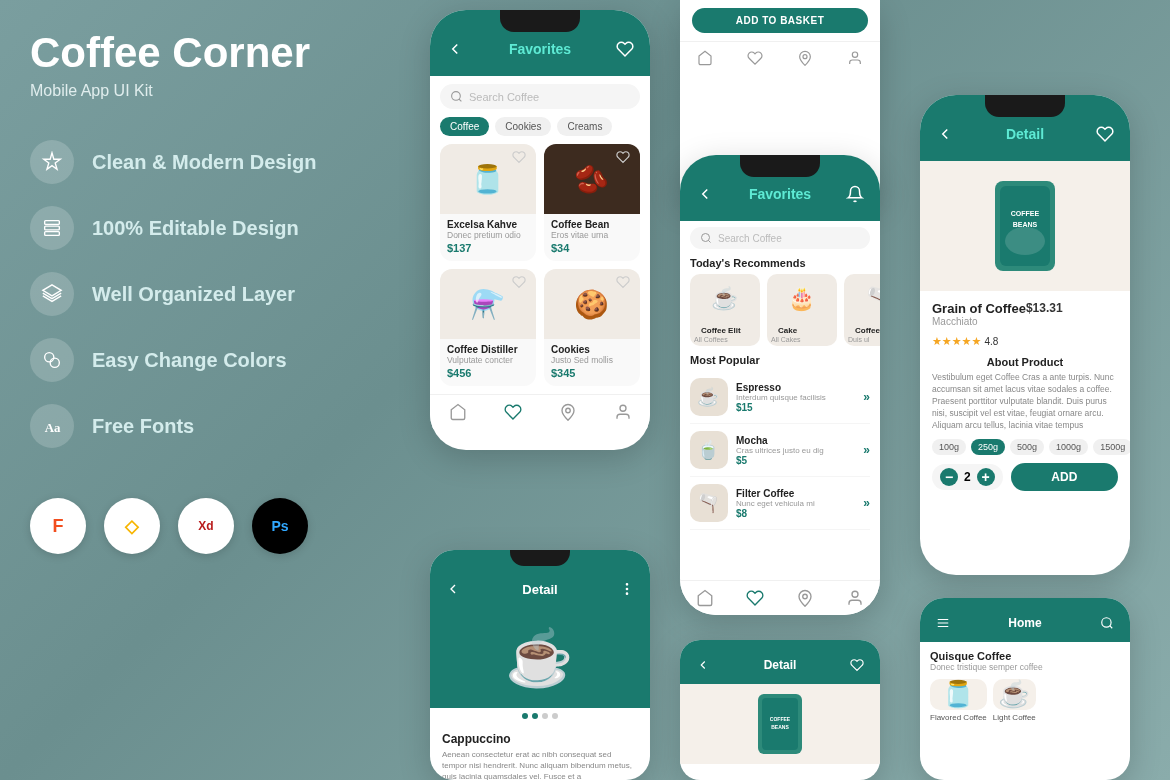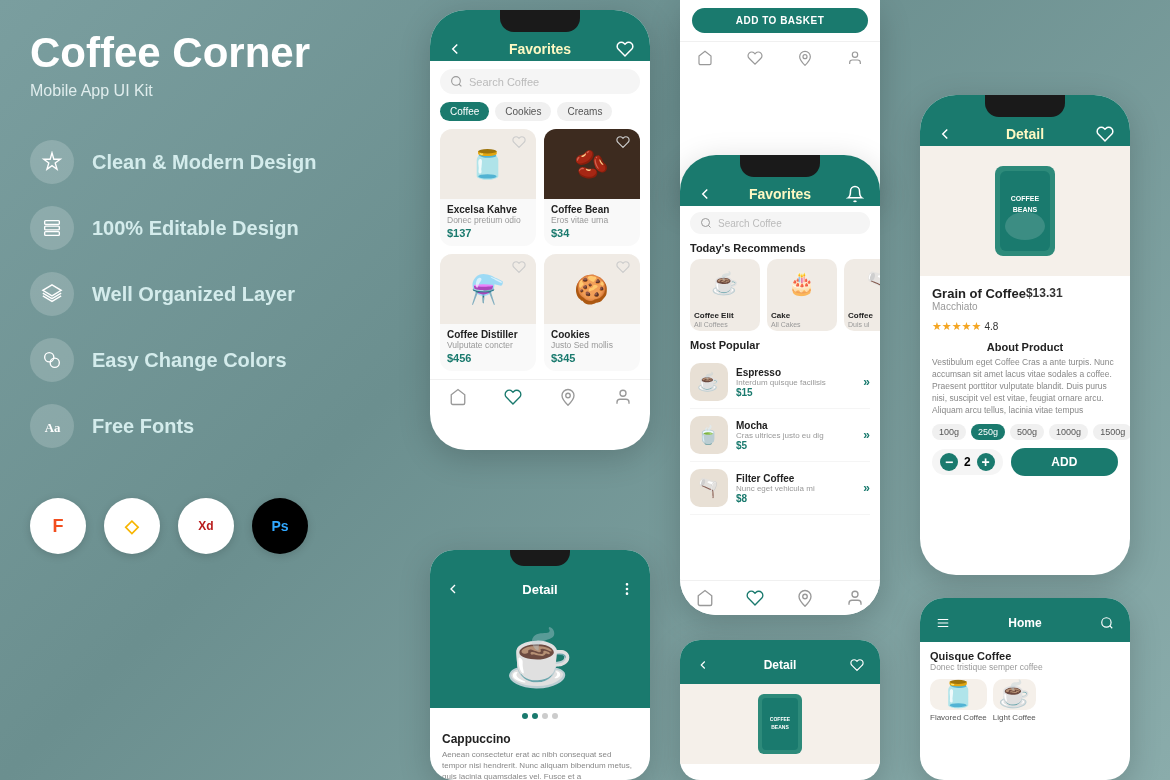--- a/index.html
+++ b/index.html
@@ -99,25 +99,25 @@
       left: 50%;
       transform: translateX(-50%);
       width: 80px;
       height: 22px;
       background: #1a1a1a;
       border-radius: 0 0 14px 14px;
       z-index: 10;
     }
     .phone-header {
       background: #1a7a6e;
-      color: #fef9c3;
+      color: #5eead4;
       display: flex;
       align-items: center;
       justify-content: space-between;
-      padding: 28px 14px 1px;
+      padding: 28px 14px 16px;
       font-size: 13px;
       font-weight: 600;
     }
     .phone-header-center {
       font-size: 14px;
       font-weight: 600;
     }
     .nav-icon {
       width: 22px;
       height: 22px;
@@ -356,21 +356,21 @@
       height: 50px;
       display: flex;
       align-items: center;
       justify-content: center;
       font-size: 22px;
     }
     .recommend-label {
       font-size: 8px;
       font-weight: 600;
       color: #222;
-      padding: 2px 4px 1px;
+      padding: 2px 11px 1px;
     }
     .recommend-sublabel {
       font-size: 7px;
       color: #999;
       padding: 0 4px 3px;
     }
 
     .popular-list { padding: 0 10px; }
     .popular-item {
       display: flex;

